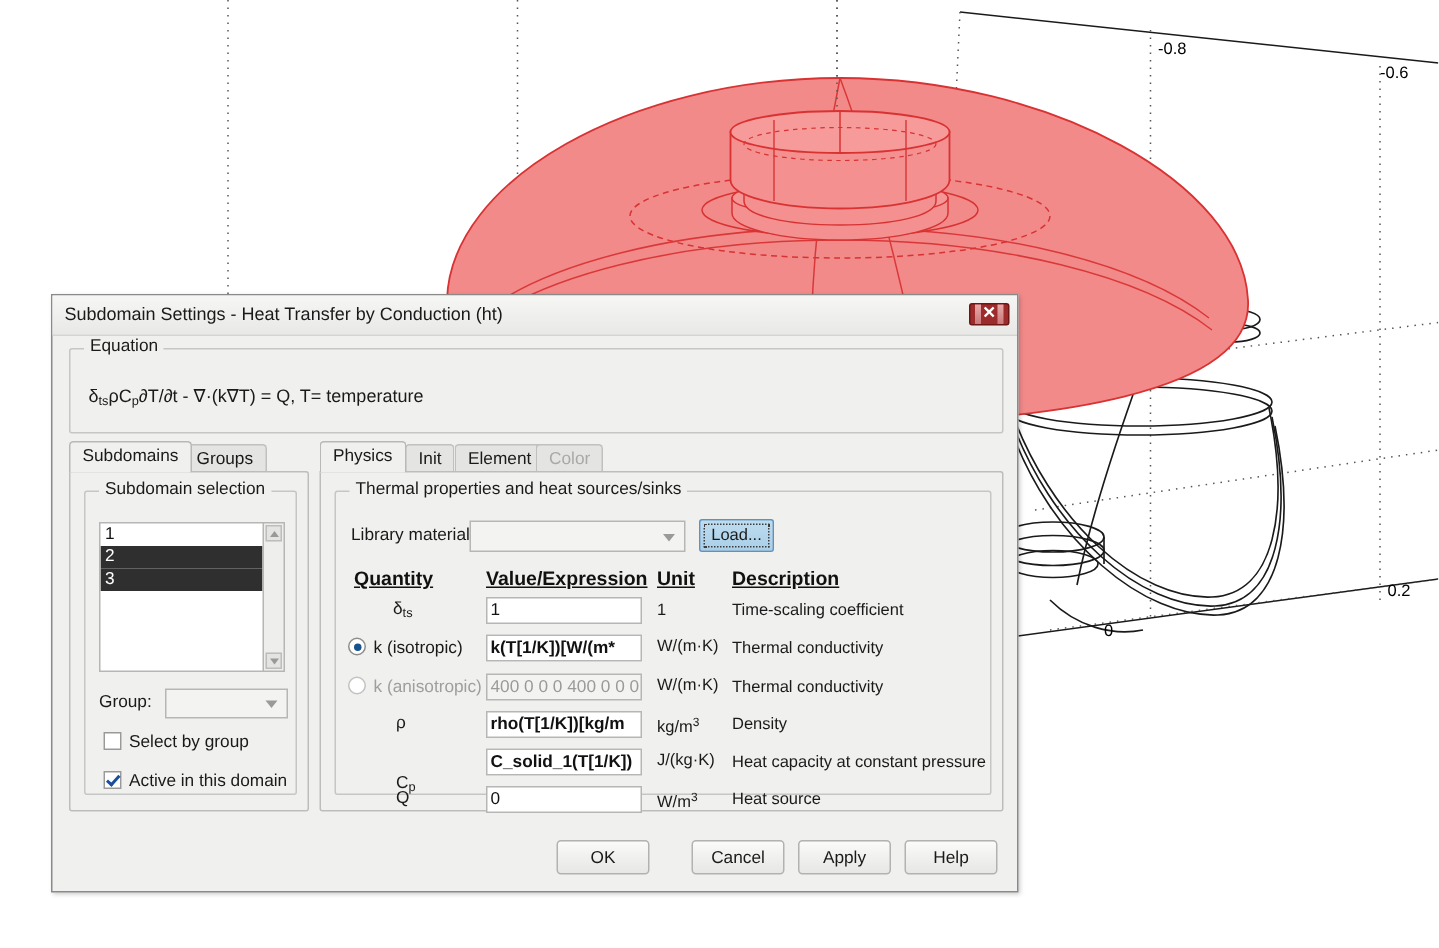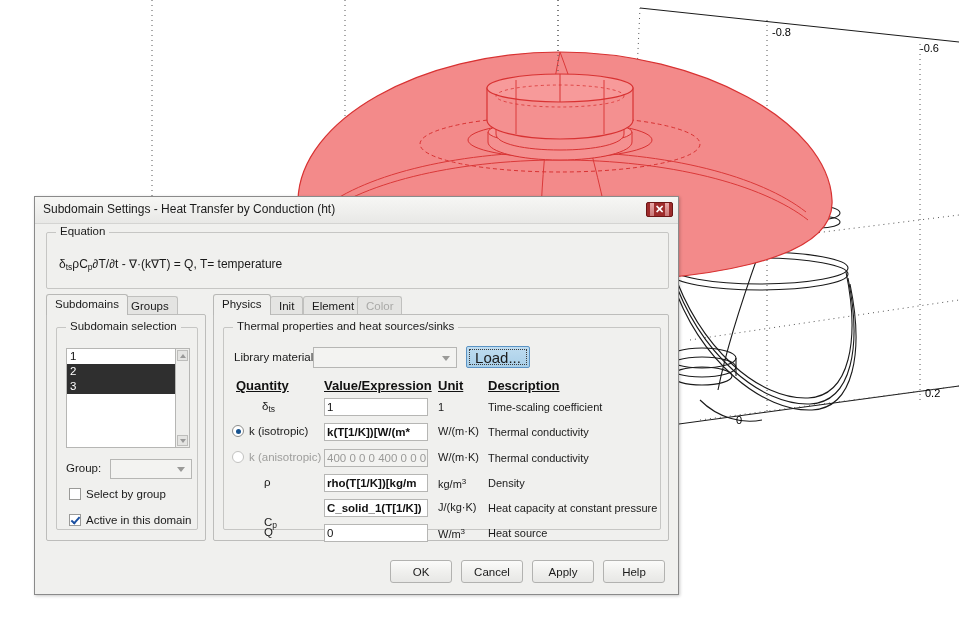--- a/index.html
+++ b/index.html
@@ -285,26 +285,26 @@
     color: #1a1a1a;
   }
   #libmat-combo {
     left: 89px; top: 19px;
     width: 144px; height: 21px;
     background: #f3f3f1;
   }
   #load-btn {
     position: absolute;
     left: 242px; top: 18px;
-    width: 64px; height: 22px;
+    width: 50px; height: 22px;
     background: linear-gradient(to bottom, #bedcf0, #a9cfe8);
     border: 1px solid #5b93c4;
     border-radius: 2px;
     box-sizing: border-box;
-    font-size: 15px;
+    font-size: 11px;
     color: #1a1a1a;
     cursor: pointer;
     padding: 0;
   }
   #load-btn .inner {
     position: absolute;
     left: 2px; top: 2px; right: 2px; bottom: 2px;
     border: 1px dotted #3c3c3c;
     display: flex;
     align-items: center;
@@ -631,19 +631,19 @@
             <div class="pinput" style="top:1px;">0</div>
             <div class="punit" style="top:4px;">
               <span>W/m</span><sup>3</sup>
             </div>
             <div class="pdesc" style="top:4px;">Heat source</div>
           </div>
         </div>
       </div>
     </div>
 
-    <button class="dlg-btn" style="left:355px;">OK</button>
+    <button class="dlg-btn" style="left:336px;">OK</button>
     <button class="dlg-btn" style="left:426px;">Cancel</button>
     <button class="dlg-btn" style="left:497px;">Apply</button>
     <button class="dlg-btn" style="left:568px;">Help</button>
 
   </div>
 </div>
 
 </body></html>

